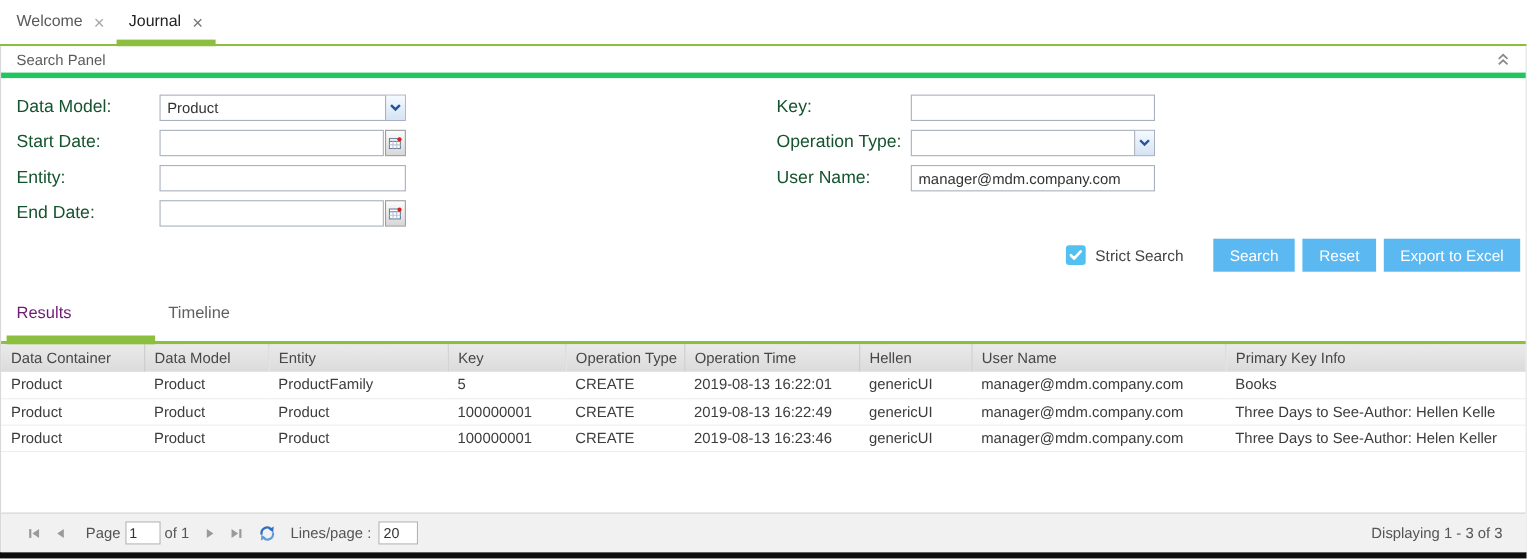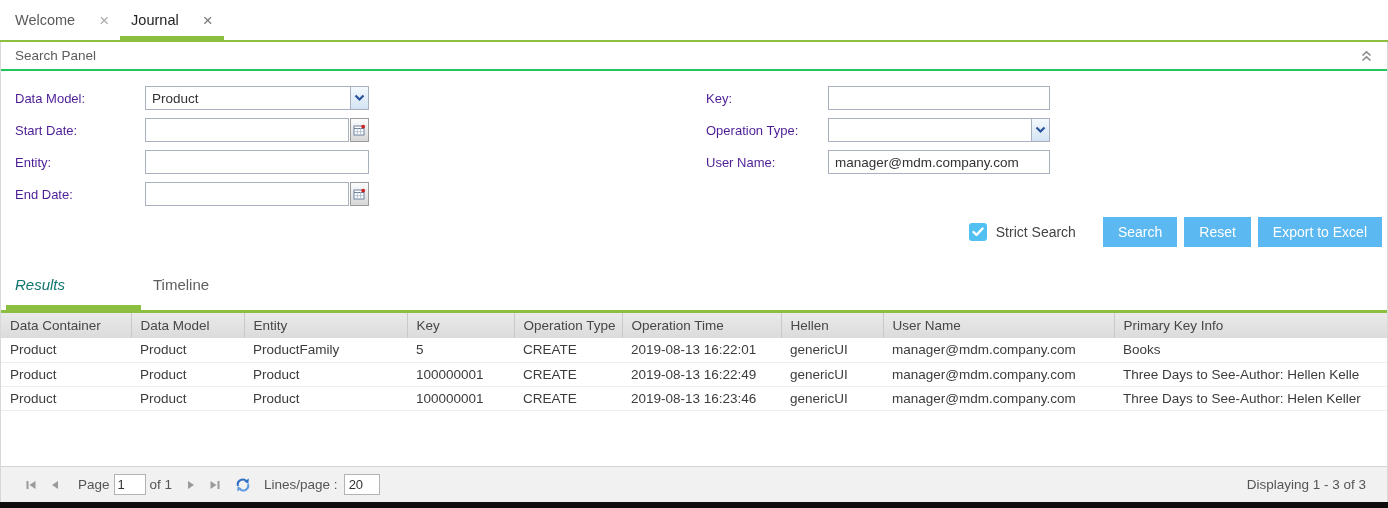--- a/index.html
+++ b/index.html
@@ -2,61 +2,61 @@
 <html><head>
 <meta charset="utf-8">
 <style>
   * { margin:0; padding:0; box-sizing:border-box; }
   html,body { background:#fff; }
   body { font-family:"Liberation Sans", sans-serif; }
   .app { position:relative; width:1388px; height:508px; background:#fff; overflow:hidden; }
 
   
   .tabbar { height:42px; display:flex; align-items:stretch; padding-left:4px; border-bottom:2px solid #8cbf3f; background:#fff; }
-  .tab { position:relative; display:flex; align-items:center; gap:24px; padding:0 11px; height:40px; font-size:14.5px; color:#5a5a5a; cursor:pointer; }
+  .tab { position:relative; display:flex; align-items:center; gap:10px; padding:0 11px; height:40px; font-size:14.5px; color:#5a5a5a; cursor:pointer; }
   .tab .close { font-size:17px; color:#a9a9a9; line-height:1; }
   .tab.active { color:#222; }
   .tab.active .close { color:#777; }
   .tab.active::after { content:""; position:absolute; left:0; right:0; bottom:-2px; height:6px; background:#8cbf3f; }
 
   
   .main { height:460px; border-left:1px solid #d8d8d8; border-right:1px solid #d8d8d8; display:flex; flex-direction:column; background:#fff; }
 
-  .panel-header { height:29px; flex:0 0 29px; display:flex; align-items:center; justify-content:space-between; padding:0 12px 0 14px; border-bottom:2px solid #22c55e; color:#5c5c5c; font-size:13.5px;gap:16px; }
+  .panel-header { height:29px; flex:0 0 29px; display:flex; align-items:center; justify-content:space-between; padding:0 12px 0 14px; border-bottom:5px solid #22c55e; color:#5c5c5c; font-size:13.5px;gap:16px; }
   .collapse-btn { width:18px; height:18px; display:flex; align-items:center; justify-content:center; cursor:pointer; }
 
   
   .form { position:relative; flex:0 0 187px; }
   .fcol { position:absolute; top:15px; }
   .fcol.left { left:14px; }
   .fcol.right { left:705px; }
   .frow { display:flex; align-items:center; height:24px; margin-bottom:8px; }
   .fcol.left .frow .flabel { width:130px; }
   .fcol.right .frow .flabel { width:122px; }
-  .flabel { font-size:13px; color:#4c1d95; }
+  .flabel { font-size:16px; color:#14532d; }
   .tinput { height:24px; border:1px solid #a9b0bf; background:#fff; font-family:"Liberation Sans",sans-serif; font-size:13.5px; color:#333; padding:0 6px; outline:none; }
   .fcol.left .tinput.plain, .fcol.left .combo, .fcol.left .datewrap { width:224px; }
   .fcol.right .tinput.plain, .fcol.right .combo { width:222px; }
   .combo { position:relative; height:24px; border:1px solid #a9b0bf; background:#fff; }
   .combo input { position:absolute; left:0; top:0; width:calc(100% - 19px); height:100%; border:0; padding:0 6px; font-family:"Liberation Sans",sans-serif; font-size:13.5px; color:#333; outline:none; background:transparent; }
   .combo .combo-btn { position:absolute; right:0; top:0; width:18px; height:100%; border-left:1px solid #a9b0bf; background:linear-gradient(#f5faff,#d4e3f3); display:flex; align-items:center; justify-content:center; cursor:pointer; }
   .datewrap { display:flex; align-items:center; }
   .datewrap input { flex:1; height:24px; }
   .date-btn { width:19px; height:24px; margin-left:1px; border:1px solid #9b9b9b; background:linear-gradient(#fdfdfd,#d7d7d7); display:flex; align-items:center; justify-content:center; cursor:pointer; }
 
   .actions { position:absolute; top:146px; right:5px; display:flex; align-items:center; }
   .strict { display:flex; align-items:center; gap:9px; margin-right:20px; cursor:pointer; }
   .checkbox { width:18px; height:18px; border-radius:3px; background:#52c1f1; display:flex; align-items:center; justify-content:center; }
   .strict-label { font-size:14px; color:#444; }
   .btn { height:30px; border:0; background:#5bb8f0; color:#fff; font-family:"Liberation Sans",sans-serif; font-size:14px; padding:0 15px; margin-left:7px; cursor:pointer; }
 
   
   .rtabs { flex:0 0 55px; display:flex; align-items:stretch; border-bottom:3px solid #8cbf3f; }
   .rtab { position:relative; display:flex; align-items:center; font-size:15px; color:#5f5f5f; cursor:pointer; }
-  .rtab.results { width:135px; margin-left:5px; padding-left:9px; color:#0f766e;font-style:italic; }
+  .rtab.results { width:135px; margin-left:5px; padding-left:9px; color:#701a75; }
   .rtab.timeline { padding-left:12px; }
   .rtab.active::after { content:""; position:absolute; left:0; right:0; bottom:-3px; height:8px; background:#8cbf3f; }
 
   
   table { width:100%; border-collapse:collapse; table-layout:fixed; }
   th { height:25px; background:linear-gradient(#eaeaea,#dbdbdb); border-right:1px solid #c9c9c9; font-weight:normal; font-size:13.5px; text-align:left; padding:0 4px 0 9px; color:#474747; overflow:hidden; white-space:nowrap; cursor:pointer; }
   th:last-child { border-right:0; }
   td { height:24px; font-size:13.5px; color:#3c3c3c; padding:0 4px 0 9px; border-bottom:1px solid #eeeeee; overflow:hidden; white-space:nowrap; }
 
   

